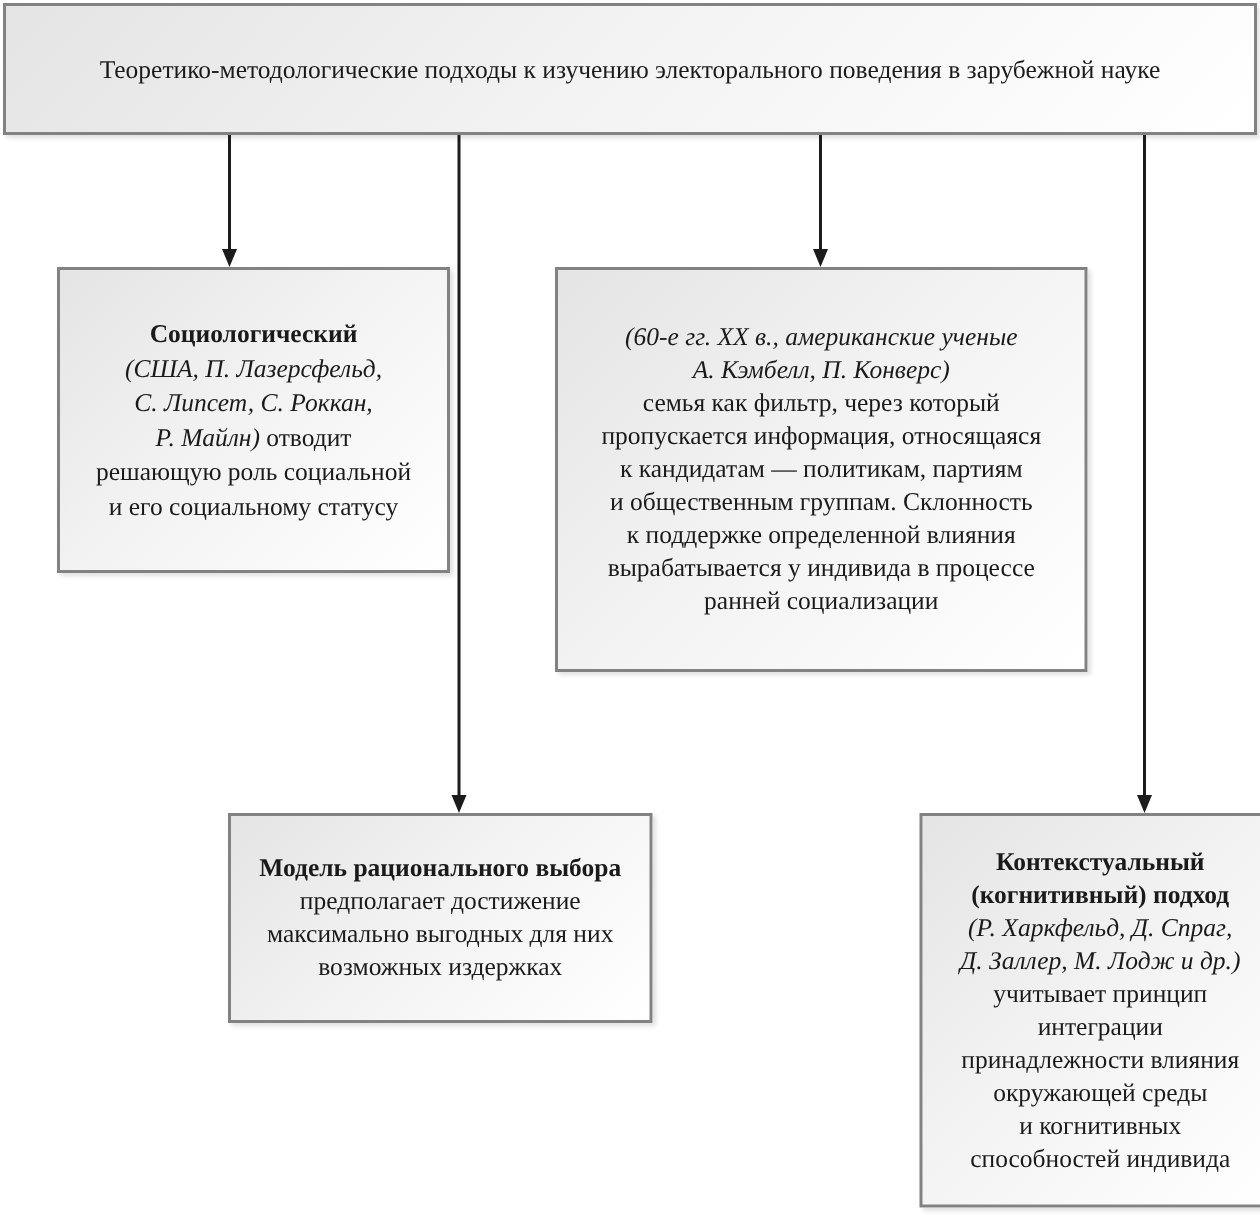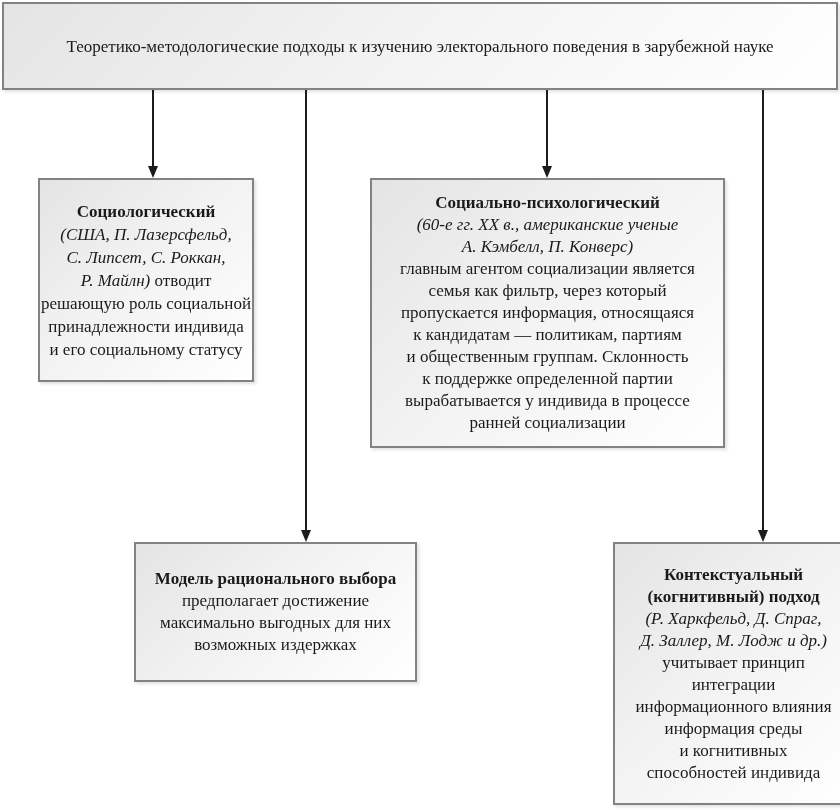--- a/index.html
+++ b/index.html
@@ -31,23 +31,23 @@
     font-size: 17px;
     line-height: 23px;
     white-space: nowrap;
   }
   .box.tight .line { line-height: 22px; }
   .b { font-weight: bold; }
   .i { font-style: italic; }
   .r { font-style: normal; font-weight: normal; }
 
   #root-box   { left: 2px;   top: 2px;   width: 836px; height: 88px; }
-  #box-0      { left: 38px;  top: 178px; width: 216px; height: 204px; }
+  #box-0      { left: 38px;  top: 178px; width: 262px; height: 204px; }
   #box-1      { left: 370px; top: 178px; width: 355px; height: 270px; }
-  #box-2      { left: 134px; top: 542px; width: 283px; height: 140px; }
+  #box-2      { left: 152px; top: 542px; width: 283px; height: 140px; }
   #box-3      { left: 613px; top: 542px; width: 241px; height: 263px; }
 
   .arrow { position: absolute; }
   .arrow .shaft {
     position: absolute;
     width: 2px;
     background: #1c1c1c;
     left: 0;
     top: 0;
   }
@@ -101,48 +101,45 @@
     <div class="shaft"></div>
     <div class="head"></div>
   </div>
 
   <div class="box" id="box-0">
       <div class="line"><span class="b">Социологический</span></div>
       <div class="line"><span class="i">(США, П. Лазерсфельд,</span></div>
       <div class="line"><span class="i">С. Липсет, С. Роккан,</span></div>
       <div class="line"><span class="i">Р. Майлн)</span><span class="r"> отводит</span></div>
       <div class="line"><span class="r">решающую роль социальной</span></div>
-      <div class="line"><span class="r">принадлежности индивида</span></div>
       <div class="line"><span class="r">и его социальному статусу</span></div>
     </div>
   <div class="box tight" id="box-1">
-      <div class="line"><span class="b">Социально-психологический</span></div>
       <div class="line"><span class="i">(60-е гг. XX в., американские ученые</span></div>
       <div class="line"><span class="i">А. Кэмбелл, П. Конверс)</span></div>
-      <div class="line"><span class="r">главным агентом социализации является</span></div>
       <div class="line"><span class="r">семья как фильтр, через который</span></div>
       <div class="line"><span class="r">пропускается информация, относящаяся</span></div>
       <div class="line"><span class="r">к кандидатам — политикам, партиям</span></div>
       <div class="line"><span class="r">и общественным группам. Склонность</span></div>
-      <div class="line"><span class="r">к поддержке определенной партии</span></div>
+      <div class="line"><span class="r">к поддержке определенной влияния</span></div>
       <div class="line"><span class="r">вырабатывается у индивида в процессе</span></div>
       <div class="line"><span class="r">ранней социализации</span></div>
     </div>
   <div class="box tight" id="box-2">
       <div class="line"><span class="b">Модель рационального выбора</span></div>
       <div class="line"><span class="r">предполагает достижение</span></div>
       <div class="line"><span class="r">максимально выгодных для них</span></div>
       <div class="line"><span class="r">возможных издержках</span></div>
     </div>
   <div class="box tight" id="box-3">
       <div class="line"><span class="b">Контекстуальный</span></div>
       <div class="line"><span class="b">(когнитивный) подход</span></div>
       <div class="line"><span class="i">(Р. Харкфельд, Д. Спраг,</span></div>
       <div class="line"><span class="i">Д. Заллер, М. Лодж и др.)</span></div>
       <div class="line"><span class="r">учитывает принцип</span></div>
       <div class="line"><span class="r">интеграции</span></div>
-      <div class="line"><span class="r">информационного влияния</span></div>
-      <div class="line"><span class="r">информация среды</span></div>
+      <div class="line"><span class="r">принадлежности влияния</span></div>
+      <div class="line"><span class="r">окружающей среды</span></div>
       <div class="line"><span class="r">и когнитивных</span></div>
       <div class="line"><span class="r">способностей индивида</span></div>
     </div>
 
 </div>
 
 </body></html>

